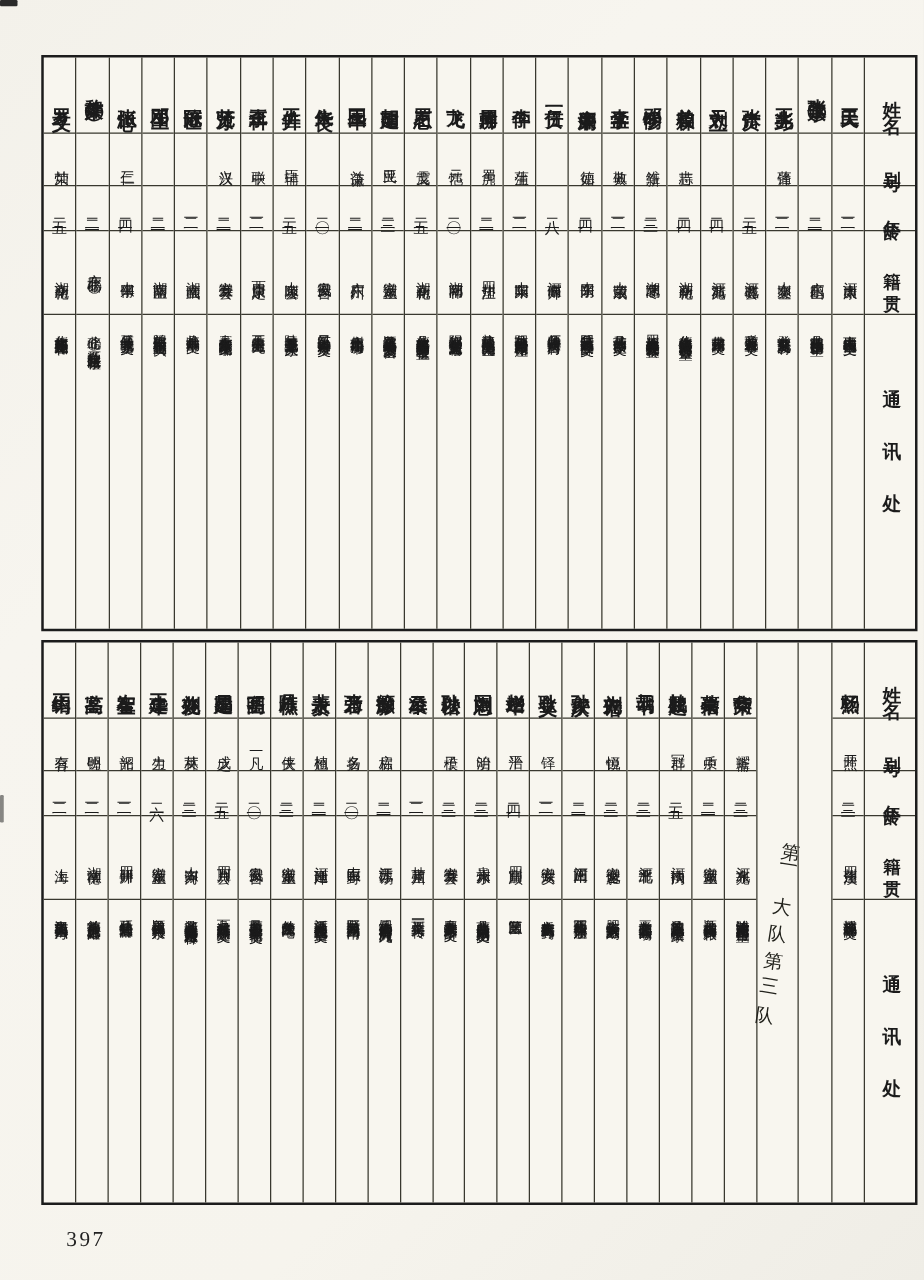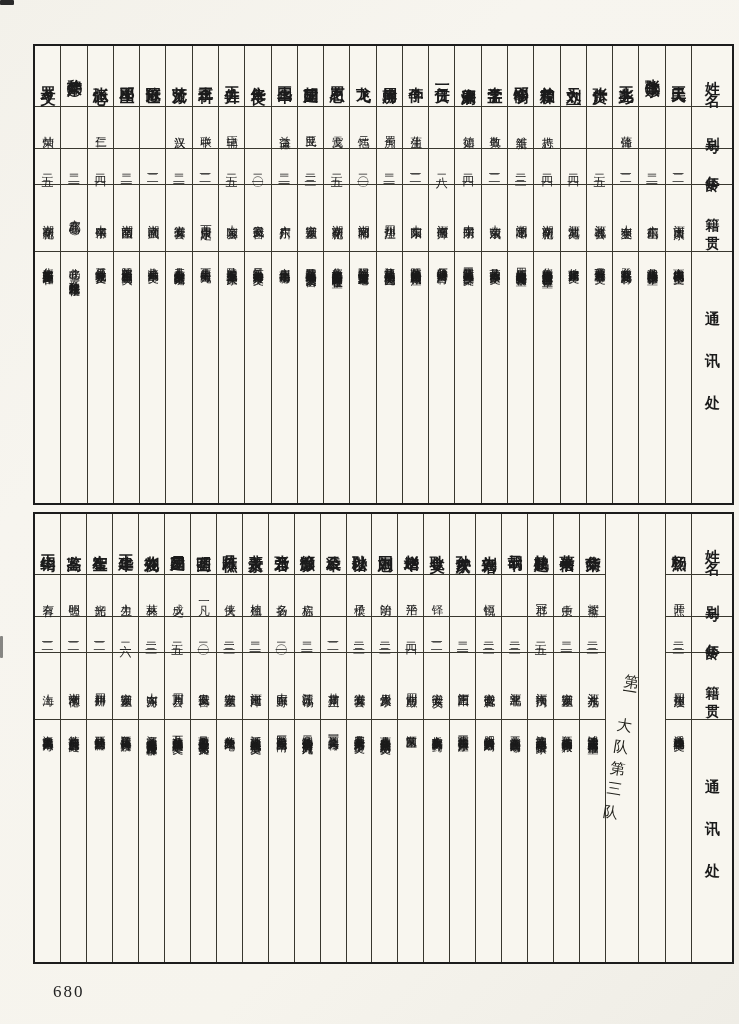--- a/index.html
+++ b/index.html
@@ -936,14 +936,14 @@
         </div>
         <div class="cell cell-origin">
           <span class="vtxt origin-text">上海</span>
         </div>
         <div class="cell cell-address">
           <span class="vtxt address-text">上海英租界卡德路二八四号</span>
         </div>
       </div>
     </div>
 
-  <div class="page-number">680</div>
+  <div class="page-number">397</div>
 </div>
 
 </body></html>

